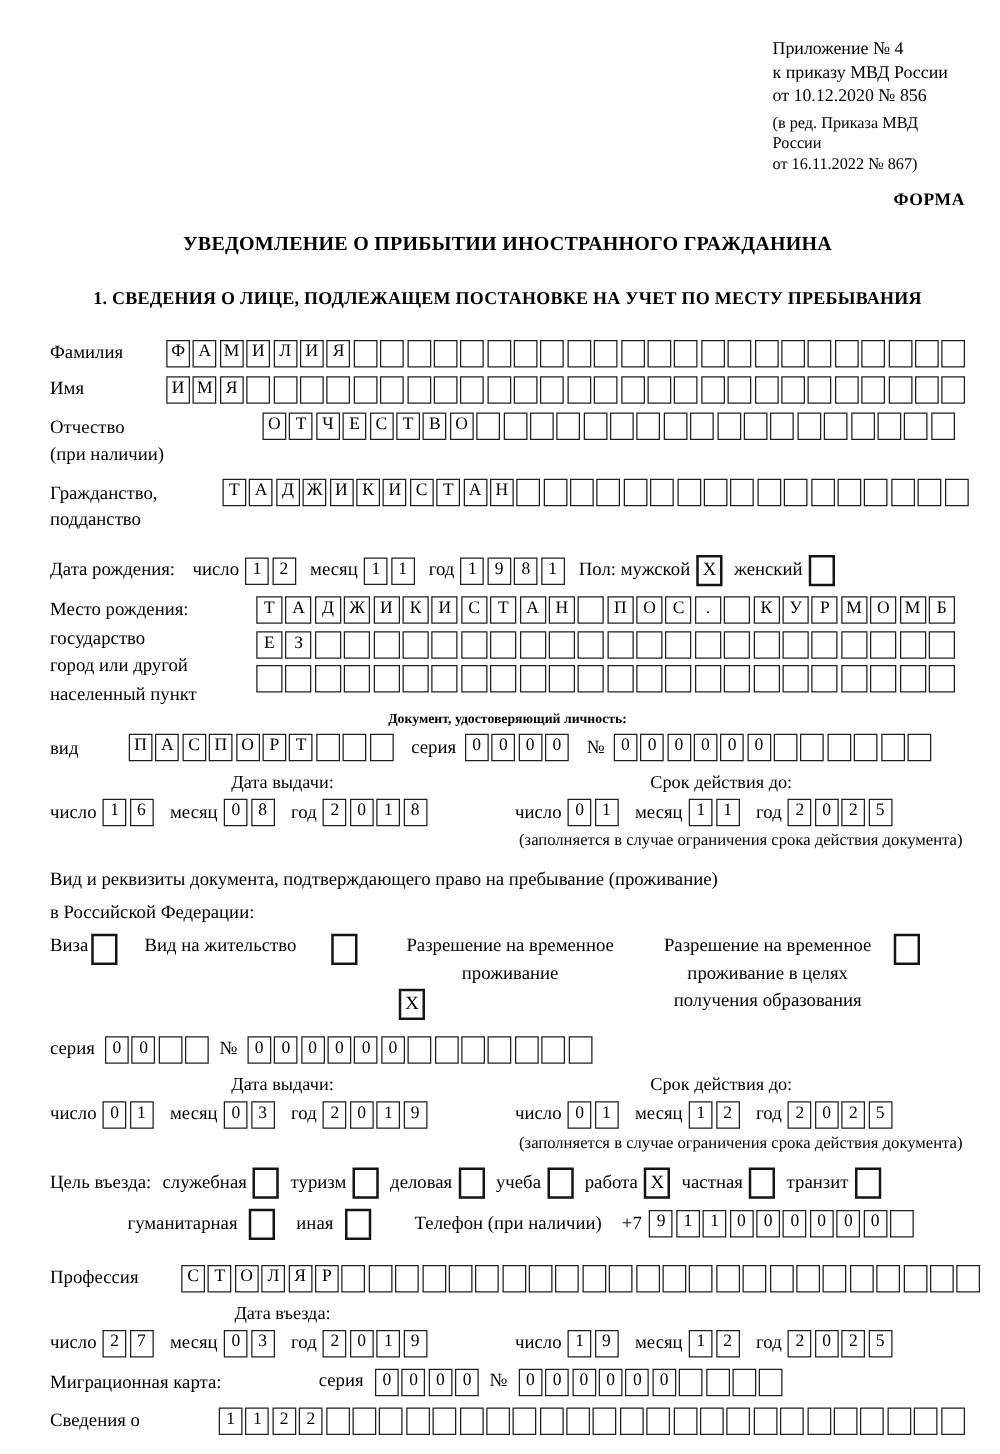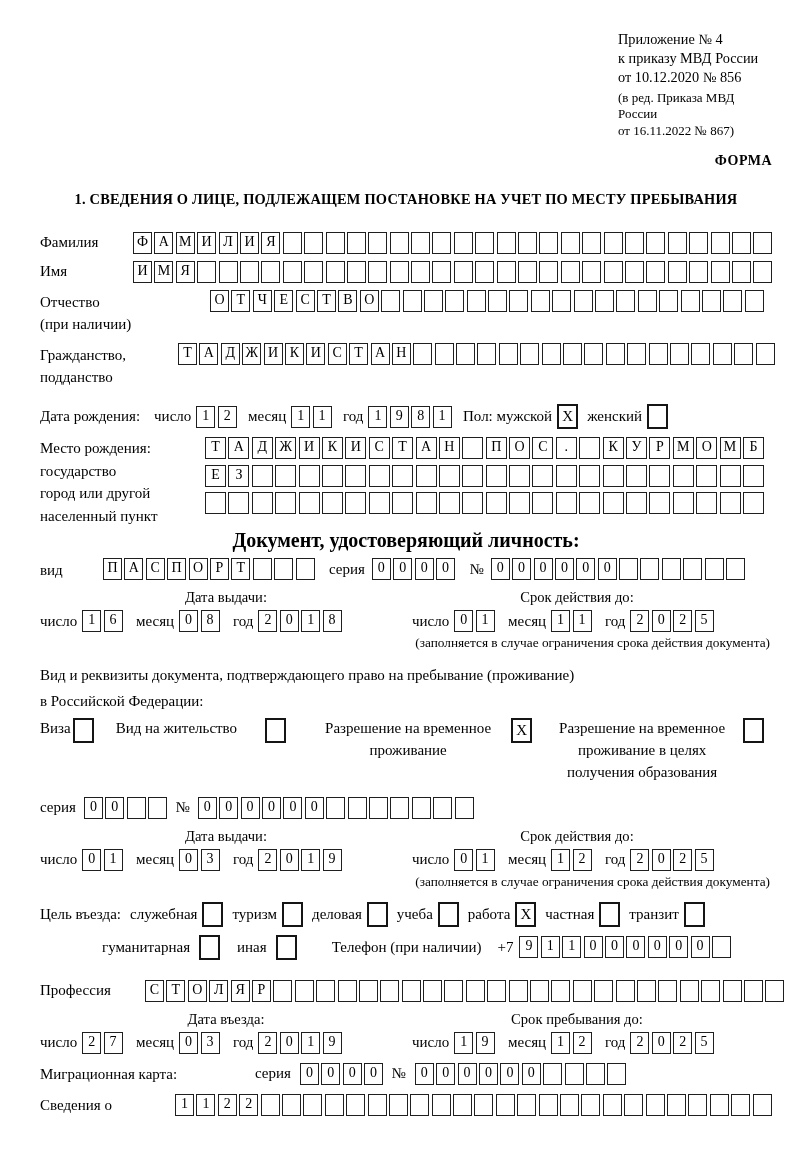--- a/index.html
+++ b/index.html
@@ -35,21 +35,21 @@
   
   .bd{display:flex;align-items:center;margin-top:16px;}
   .bd .sl{margin:0 5px 0 9px;}
   .bd .sl:first-child{margin-left:0;}
 
   
   .bp{display:flex;margin-top:8px;}
   .bp-l{width:165px;line-height:22.5px;flex-shrink:0;}
   .bp-r .cells{display:block;margin-bottom:5.5px;}
 
-  .dochead{text-align:center;font-weight:bold;font-size:20px;margin-top:2px;}
+  .dochead{text-align:center;font-weight:bold;font-size:11px;margin-top:2px;}
 
   .vid{display:flex;align-items:center;margin-top:6px;}
   .vid .lbl{width:63px;}
   .vid .sl{margin:0 7px 0 12px;}
 
   
   .dh{display:flex;margin-top:9px;font-size:14.6px;}
   .dh-l{width:372px;text-align:center;}
   .dh-r{width:330px;text-align:center;}
   .dl{display:flex;align-items:center;margin-top:4px;}
@@ -95,20 +95,21 @@
     <div>от 10.12.2020 № 856</div>
     <div class="amend">
       <div>(в ред. Приказа МВД России</div>
       <div>от 16.11.2022 № 867)</div>
     </div>
   </div>
 
   <div class="forma">ФОРМА</div>
 
   <div class="title">
+    <div>УВЕДОМЛЕНИЕ О ПРИБЫТИИ ИНОСТРАННОГО ГРАЖДАНИНА</div>
   </div>
 
   <div class="sect">1. СВЕДЕНИЯ О ЛИЦЕ, ПОДЛЕЖАЩЕМ ПОСТАНОВКЕ НА УЧЕТ ПО МЕСТУ ПРЕБЫВАНИЯ</div>
 
   <div class="row w93" style="margin-top:24px;">
     <span class="lbl">Фамилия</span>
     <span class="cells"><span class="bx">Ф</span><span class="bx">А</span><span class="bx">М</span><span class="bx">И</span><span class="bx">Л</span><span class="bx">И</span><span class="bx">Я</span><span class="bx"></span><span class="bx"></span><span class="bx"></span><span class="bx"></span><span class="bx"></span><span class="bx"></span><span class="bx"></span><span class="bx"></span><span class="bx"></span><span class="bx"></span><span class="bx"></span><span class="bx"></span><span class="bx"></span><span class="bx"></span><span class="bx"></span><span class="bx"></span><span class="bx"></span><span class="bx"></span><span class="bx"></span><span class="bx"></span><span class="bx"></span><span class="bx"></span><span class="bx"></span></span>
   </div>
 
   <div class="row w93">
@@ -196,21 +197,21 @@
 
   <div class="permits">
     <span class="item">
       <span class="permit-lab">Виза</span>
       <span class="cb" style="margin-left:2px;"></span>
     </span>
     <span class="item" style="margin-left:22px;">
       <span class="permit-lab">Вид на жительство</span>
       <span class="cb" style="margin-left:28px;"></span>
     </span>
-    <span class="item" style="margin-left:26px;">
+    <span class="item" style="margin-left:26px;flex-direction:column;">
       <span class="permit-lab" style="width:192px;">Разрешение на временное проживание</span>
       <span class="cb">X</span>
     </span>
     <span class="item" style="margin-left:16px;">
       <span class="permit-lab" style="width:188px;">Разрешение на временное проживание в целях получения образования</span>
       <span class="cb"></span>
     </span>
   </div>
 
   <div class="serrow">
@@ -290,21 +291,20 @@
     <span class="cells"><span class="bx">9</span><span class="bx">1</span><span class="bx">1</span><span class="bx">0</span><span class="bx">0</span><span class="bx">0</span><span class="bx">0</span><span class="bx">0</span><span class="bx">0</span><span class="bx"></span></span>
   </div>
 
   <div class="row w93" style="margin-top:20px;gap:12px;">
     <span class="lbl">Профессия</span>
     <span class="cells"><span class="bx">С</span><span class="bx">Т</span><span class="bx">О</span><span class="bx">Л</span><span class="bx">Я</span><span class="bx">Р</span><span class="bx"></span><span class="bx"></span><span class="bx"></span><span class="bx"></span><span class="bx"></span><span class="bx"></span><span class="bx"></span><span class="bx"></span><span class="bx"></span><span class="bx"></span><span class="bx"></span><span class="bx"></span><span class="bx"></span><span class="bx"></span><span class="bx"></span><span class="bx"></span><span class="bx"></span><span class="bx"></span><span class="bx"></span><span class="bx"></span><span class="bx"></span><span class="bx"></span><span class="bx"></span><span class="bx"></span></span>
   </div>
 
   <div class="dh">
     <span class="dh-l">Дата въезда:</span>
-    <span class="dh-r">Срок пребывания до:</span>
   </div>
   <div class="dl">
     <div class="dl-l">
       <span class="sl">число</span>
       <span class="cells"><span class="bx">2</span><span class="bx">7</span></span>
       <span class="sl gap">месяц</span>
       <span class="cells"><span class="bx">0</span><span class="bx">3</span></span>
       <span class="sl gap">год</span>
       <span class="cells"><span class="bx">2</span><span class="bx">0</span><span class="bx">1</span><span class="bx">9</span></span>
     </div>

